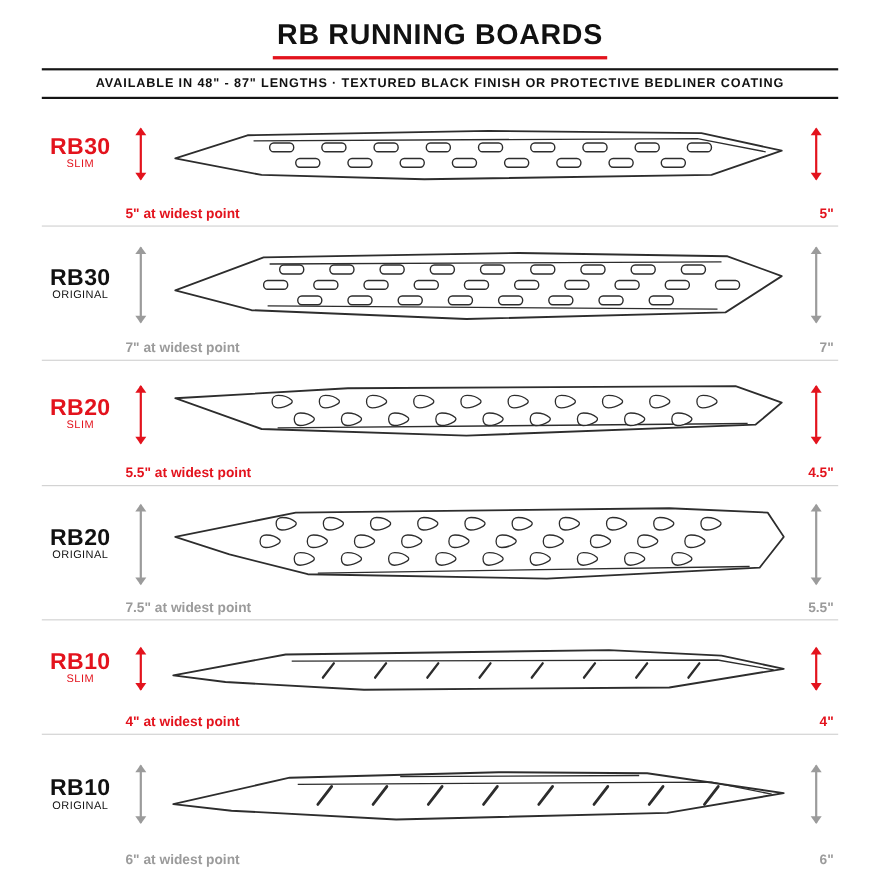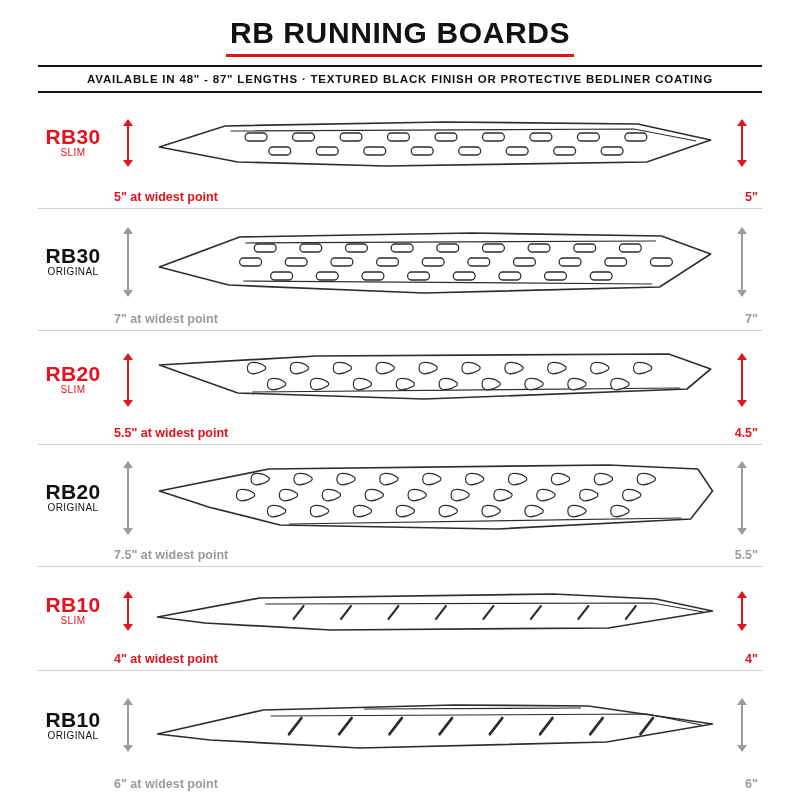--- a/index.html
+++ b/index.html
@@ -2,21 +2,21 @@
 <html style="--red: #e3131d; --black: #111111; --gray: #9b9b9b; --line-art: #2d2d2d; --divider: #cfcfcf;"><head>
 <meta charset="utf-8">
 <title>RB Running Boards</title>
 <style>
   *{margin:0;padding:0;box-sizing:border-box}
   html,body{width:800px;height:800px;background:#fff;overflow:hidden;
     font-family:"Liberation Sans",sans-serif;color:#111}
   .page{width:800px;height:800px;padding:0 38px;display:flex;flex-direction:column}
 
   .title-wrap{text-align:center;margin-top:16px}
-  .title{display:inline-block;font-size:30px;font-weight:bold;letter-spacing:.6px;
+  .title{display:inline-block;font-size:26px;font-weight:bold;letter-spacing:.6px;
     padding:0 4px 4px;border-bottom:3px solid var(--red,#e3131d)}
   .subtitle{margin-top:8px;border-top:2px solid #151515;border-bottom:2px solid #151515;
     padding:6px 0;font-size:11.5px;font-weight:bold;letter-spacing:.8px;
     text-align:center;white-space:nowrap;color:#111}
 
   .rows{flex:1;display:flex;flex-direction:column}
   .row{display:flex;flex-direction:column;border-bottom:1px solid var(--divider,#cfcfcf);
     padding:5px 0 4px;overflow:hidden}
   .row:last-child{border-bottom:none}
   .row-main{flex:1;display:flex;align-items:center}

